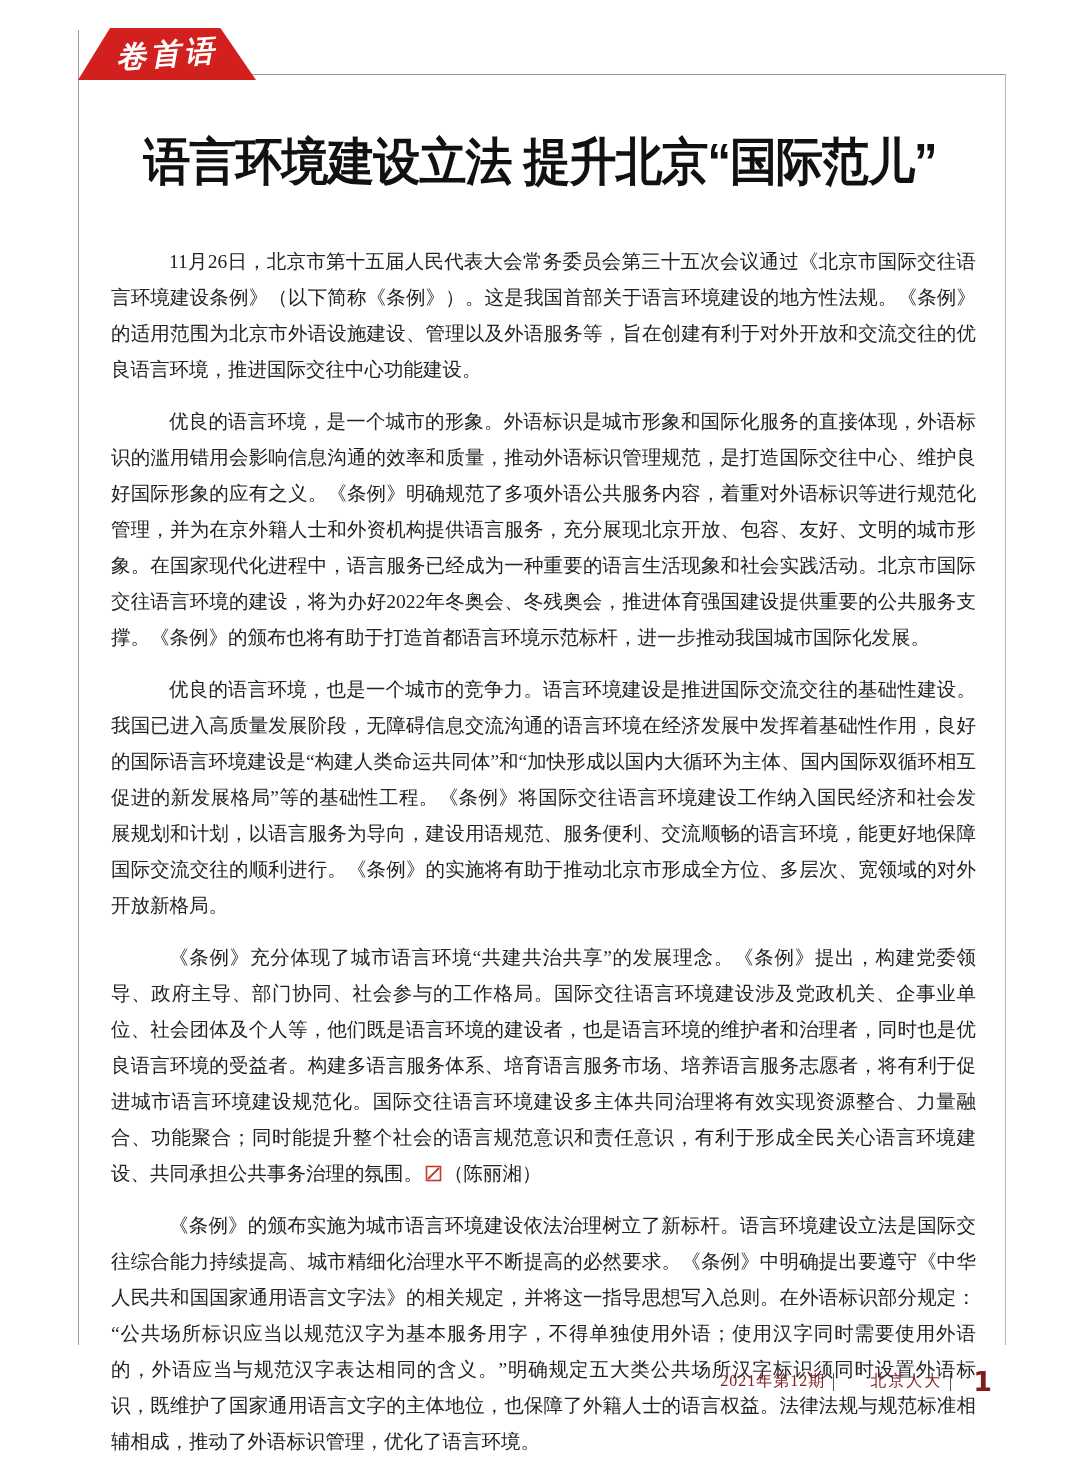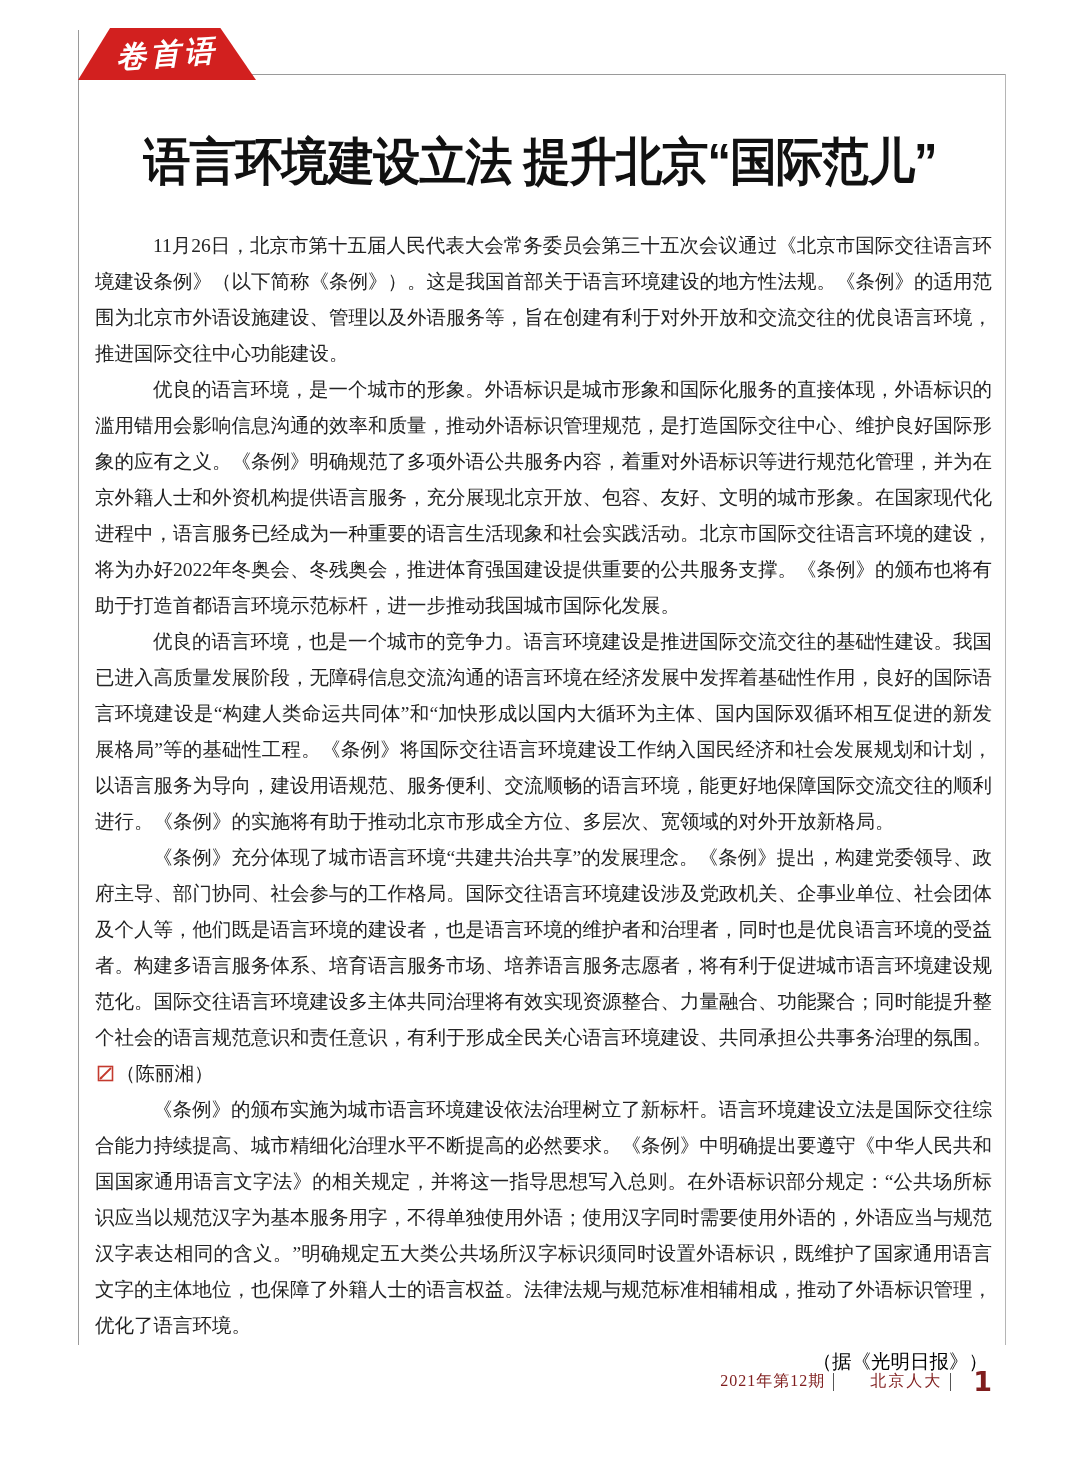--- a/index.html
+++ b/index.html
@@ -37,21 +37,21 @@
     font-family:"Liberation Sans","DejaVu Sans",sans-serif;
     font-weight:900;font-size:47px;color:#111111;
     letter-spacing:-1px;white-space:nowrap;
     transform:scaleY(1.08);
   }
   
   .body{
     position:absolute;left:95px;top:228px;width:897px;
   }
   .body p{
-    margin:0;padding:0;
+    margin:16px;padding:0;
     font-size:19.5px;line-height:36px;
     text-align:justify;
     text-indent:58px;
     color:#222222;
   }
   .pen-icon{
     display:inline-block;width:17px;height:17px;
     vertical-align:-2px;margin:0 2px;
   }
   .source-line{

